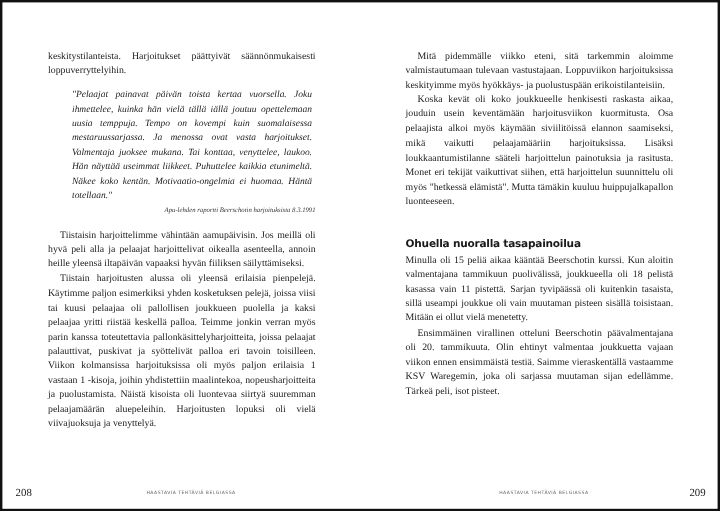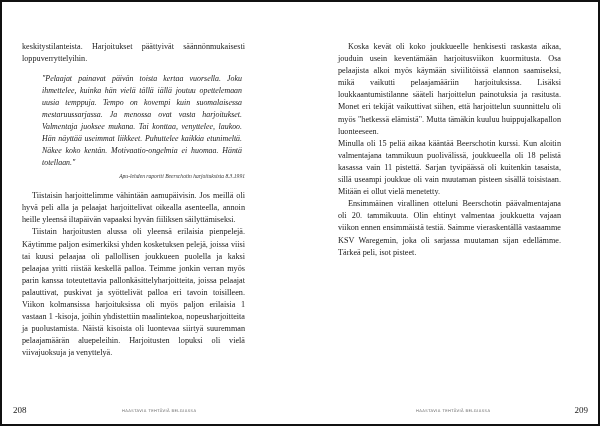--- a/index.html
+++ b/index.html
@@ -6,21 +6,21 @@
   body { width: 600px; height: 426px; overflow: hidden; }
   .spread {
     position: relative; width: 600px; height: 426px; box-sizing: border-box;
     border: 2px solid #111; background: #fff;
     font-family: "Liberation Serif", "DejaVu Serif", serif; color: #1a1a1a;
   }
   .page { position: absolute; top: 0; height: 422px; }
   .page.left { left: 0; width: 298px; }
   .page.right { left: 298px; width: 300px; }
   .text { position: absolute; top: 39px; width: 223px; font-size: 8.2px; line-height: 12.1px; text-align: justify; }
-  .page.left .text { left: 20px; }
+  .page.left .text { left: 38px; }
   .page.right .text { left: 38px; }
   p { margin: 0; }
   p.indent { text-indent: 10px; }
   .quote { margin: 8px 0 0 20px; font-style: italic; font-size: 7.9px; line-height: 12px; width: 200px; }
   .quote-src { margin: 3px 0 10px 0; text-align: right; font-style: italic; font-size: 5.6px; line-height: 8px; color: #333; }
   h2 { font-family: "DejaVu Sans", sans-serif; font-weight: bold; font-size: 8.8px; margin: 24px 0 1px 0; line-height: 12px; letter-spacing: -0.2px; }
   .folio { position: absolute; top: 403px; font-size: 9px; color: #1a1a1a; }
   .page.left .folio { left: 11px; }
   .page.right .folio { right: 12px; }
   .runhead { position: absolute; top: 406px; font-family: "DejaVu Sans", sans-serif; font-size: 3.8px; letter-spacing: 0.4px; color: #666; }
@@ -39,21 +39,23 @@
       <p class="quote-src">Apu-lehden raportti Beerschotin harjoituksista 8.3.1991</p>
       <p class="indent">Tiistaisin harjoittelimme vähintään aamupäivisin. Jos meillä oli hyvä peli alla ja pelaajat harjoittelivat oikealla asenteella, annoin heille yleensä iltapäivän vapaaksi hyvän fiiliksen säilyttämiseksi.</p>
       <p class="indent">Tiistain harjoitusten alussa oli yleensä erilaisia pienpelejä. Käytimme paljon esimerkiksi yhden kosketuksen pelejä, joissa viisi tai kuusi pelaajaa oli pallollisen joukkueen puolella ja kaksi pelaajaa yritti riistää keskellä palloa. Teimme jonkin verran myös parin kanssa toteutettavia pallonkäsittelyharjoitteita, joissa pelaajat palauttivat, puskivat ja syöttelivät palloa eri tavoin toisilleen. Viikon kolmansissa harjoituksissa oli myös paljon erilaisia 1 vastaan 1 -kisoja, joihin yhdistettiin maalintekoa, nopeusharjoitteita ja puolustamista. Näistä kisoista oli luontevaa siirtyä suuremman pelaajamäärän aluepeleihin. Harjoitusten lopuksi oli vielä viivajuoksuja ja venyttelyä.</p>
     </div>
     <div class="folio">208</div>
     <div class="runhead">HAASTAVIA TEHTÄVIÄ BELGIASSA</div>
   </div>
 
   <div class="page right">
     <div class="text">
+      <p class="indent">Mitä pidemmälle viikko eteni, sitä tarkemmin aloimme valmistautumaan tulevaan vastustajaan. Loppuviikon harjoituksissa keskityimme myös hyökkäys- ja puolustuspään erikoistilanteisiin.</p>
       <p class="indent">Koska kevät oli koko joukkueelle henkisesti raskasta aikaa, jouduin usein keventämään harjoitusviikon kuormitusta. Osa pelaajista alkoi myös käymään siviilitöissä elannon saamiseksi, mikä vaikutti pelaajamääriin harjoituksissa. Lisäksi loukkaantumistilanne sääteli harjoittelun painotuksia ja rasitusta. Monet eri tekijät vaikuttivat siihen, että harjoittelun suunnittelu oli myös "hetkessä elämistä". Mutta tämäkin kuuluu huippujalkapallon luonteeseen.</p>
+      <h2>Ohuella nuoralla tasapainoilua</h2>
       <p>Minulla oli 15 peliä aikaa kääntää Beerschotin kurssi. Kun aloitin valmentajana tammikuun puolivälissä, joukkueella oli 18 pelistä kasassa vain 11 pistettä. Sarjan tyvipäässä oli kuitenkin tasaista, sillä useampi joukkue oli vain muutaman pisteen sisällä toisistaan. Mitään ei ollut vielä menetetty.</p>
       <p class="indent">Ensimmäinen virallinen otteluni Beerschotin päävalmentajana oli 20. tammikuuta. Olin ehtinyt valmentaa joukkuetta vajaan viikon ennen ensimmäistä testiä. Saimme vieraskentällä vastaamme KSV Waregemin, joka oli sarjassa muutaman sijan edellämme. Tärkeä peli, isot pisteet.</p>
     </div>
     <div class="runhead">HAASTAVIA TEHTÄVIÄ BELGIASSA</div>
     <div class="folio">209</div>
   </div>
 
 </div>
 
 </body></html>

